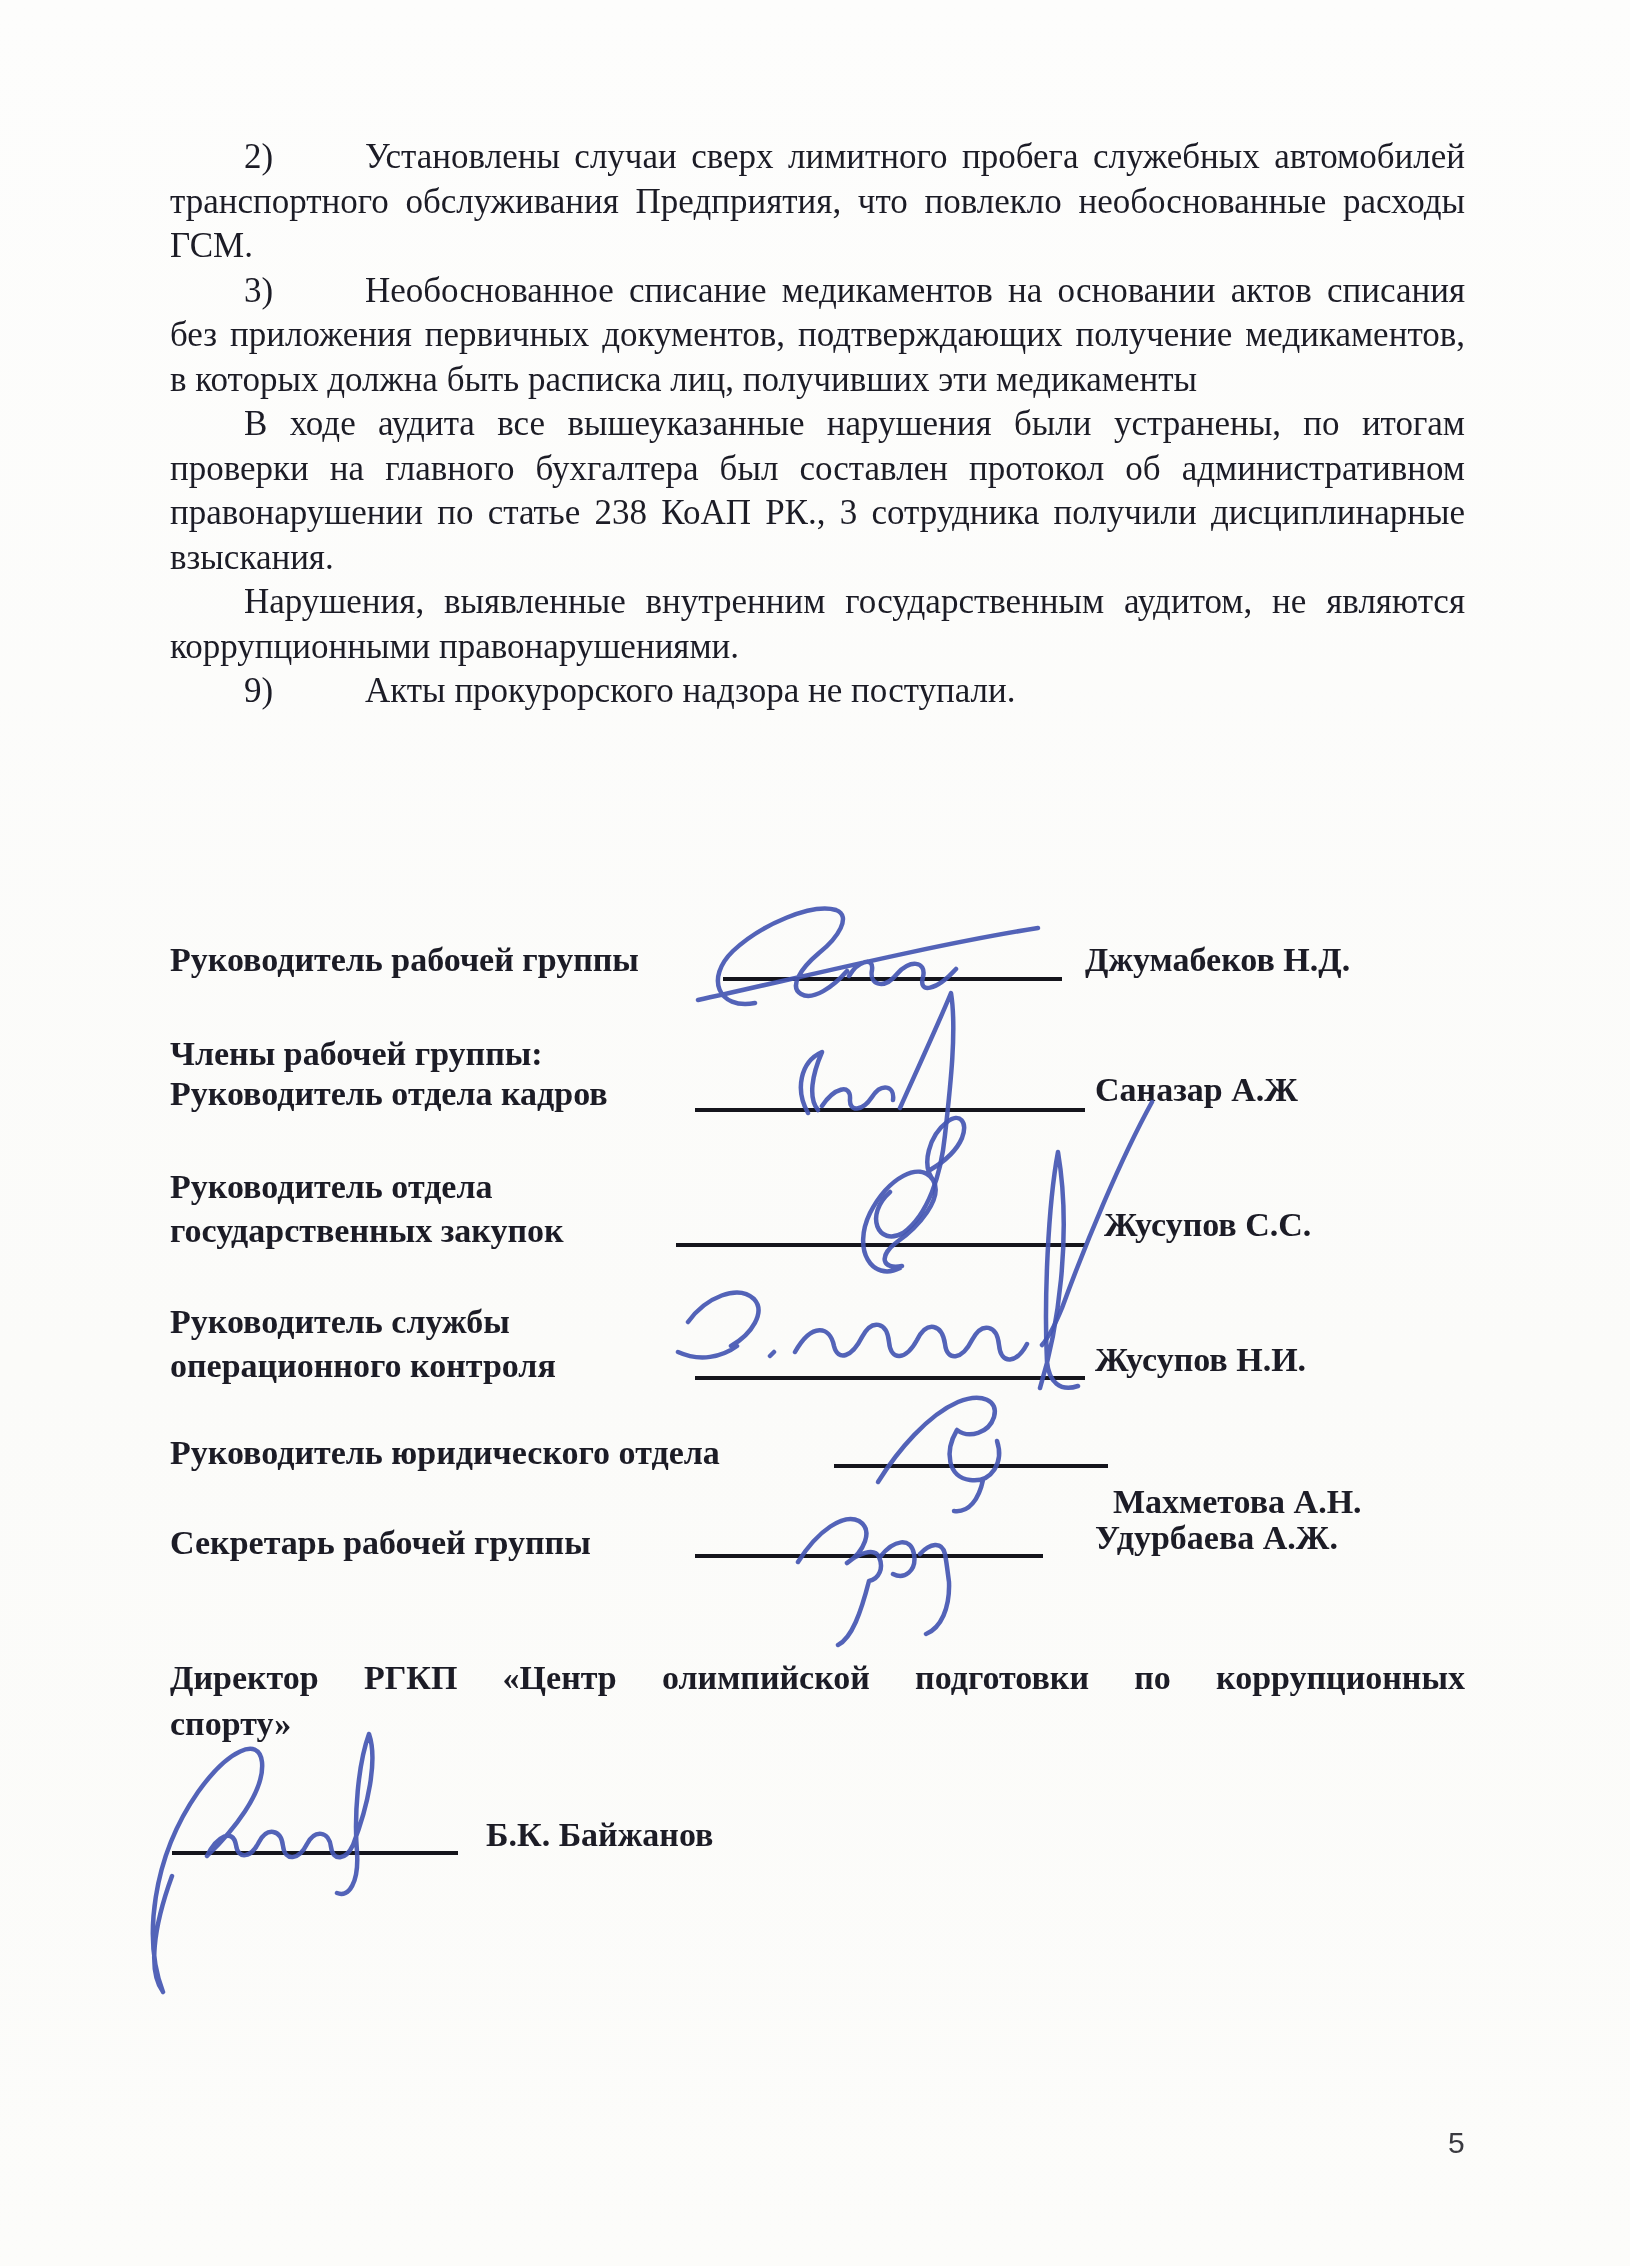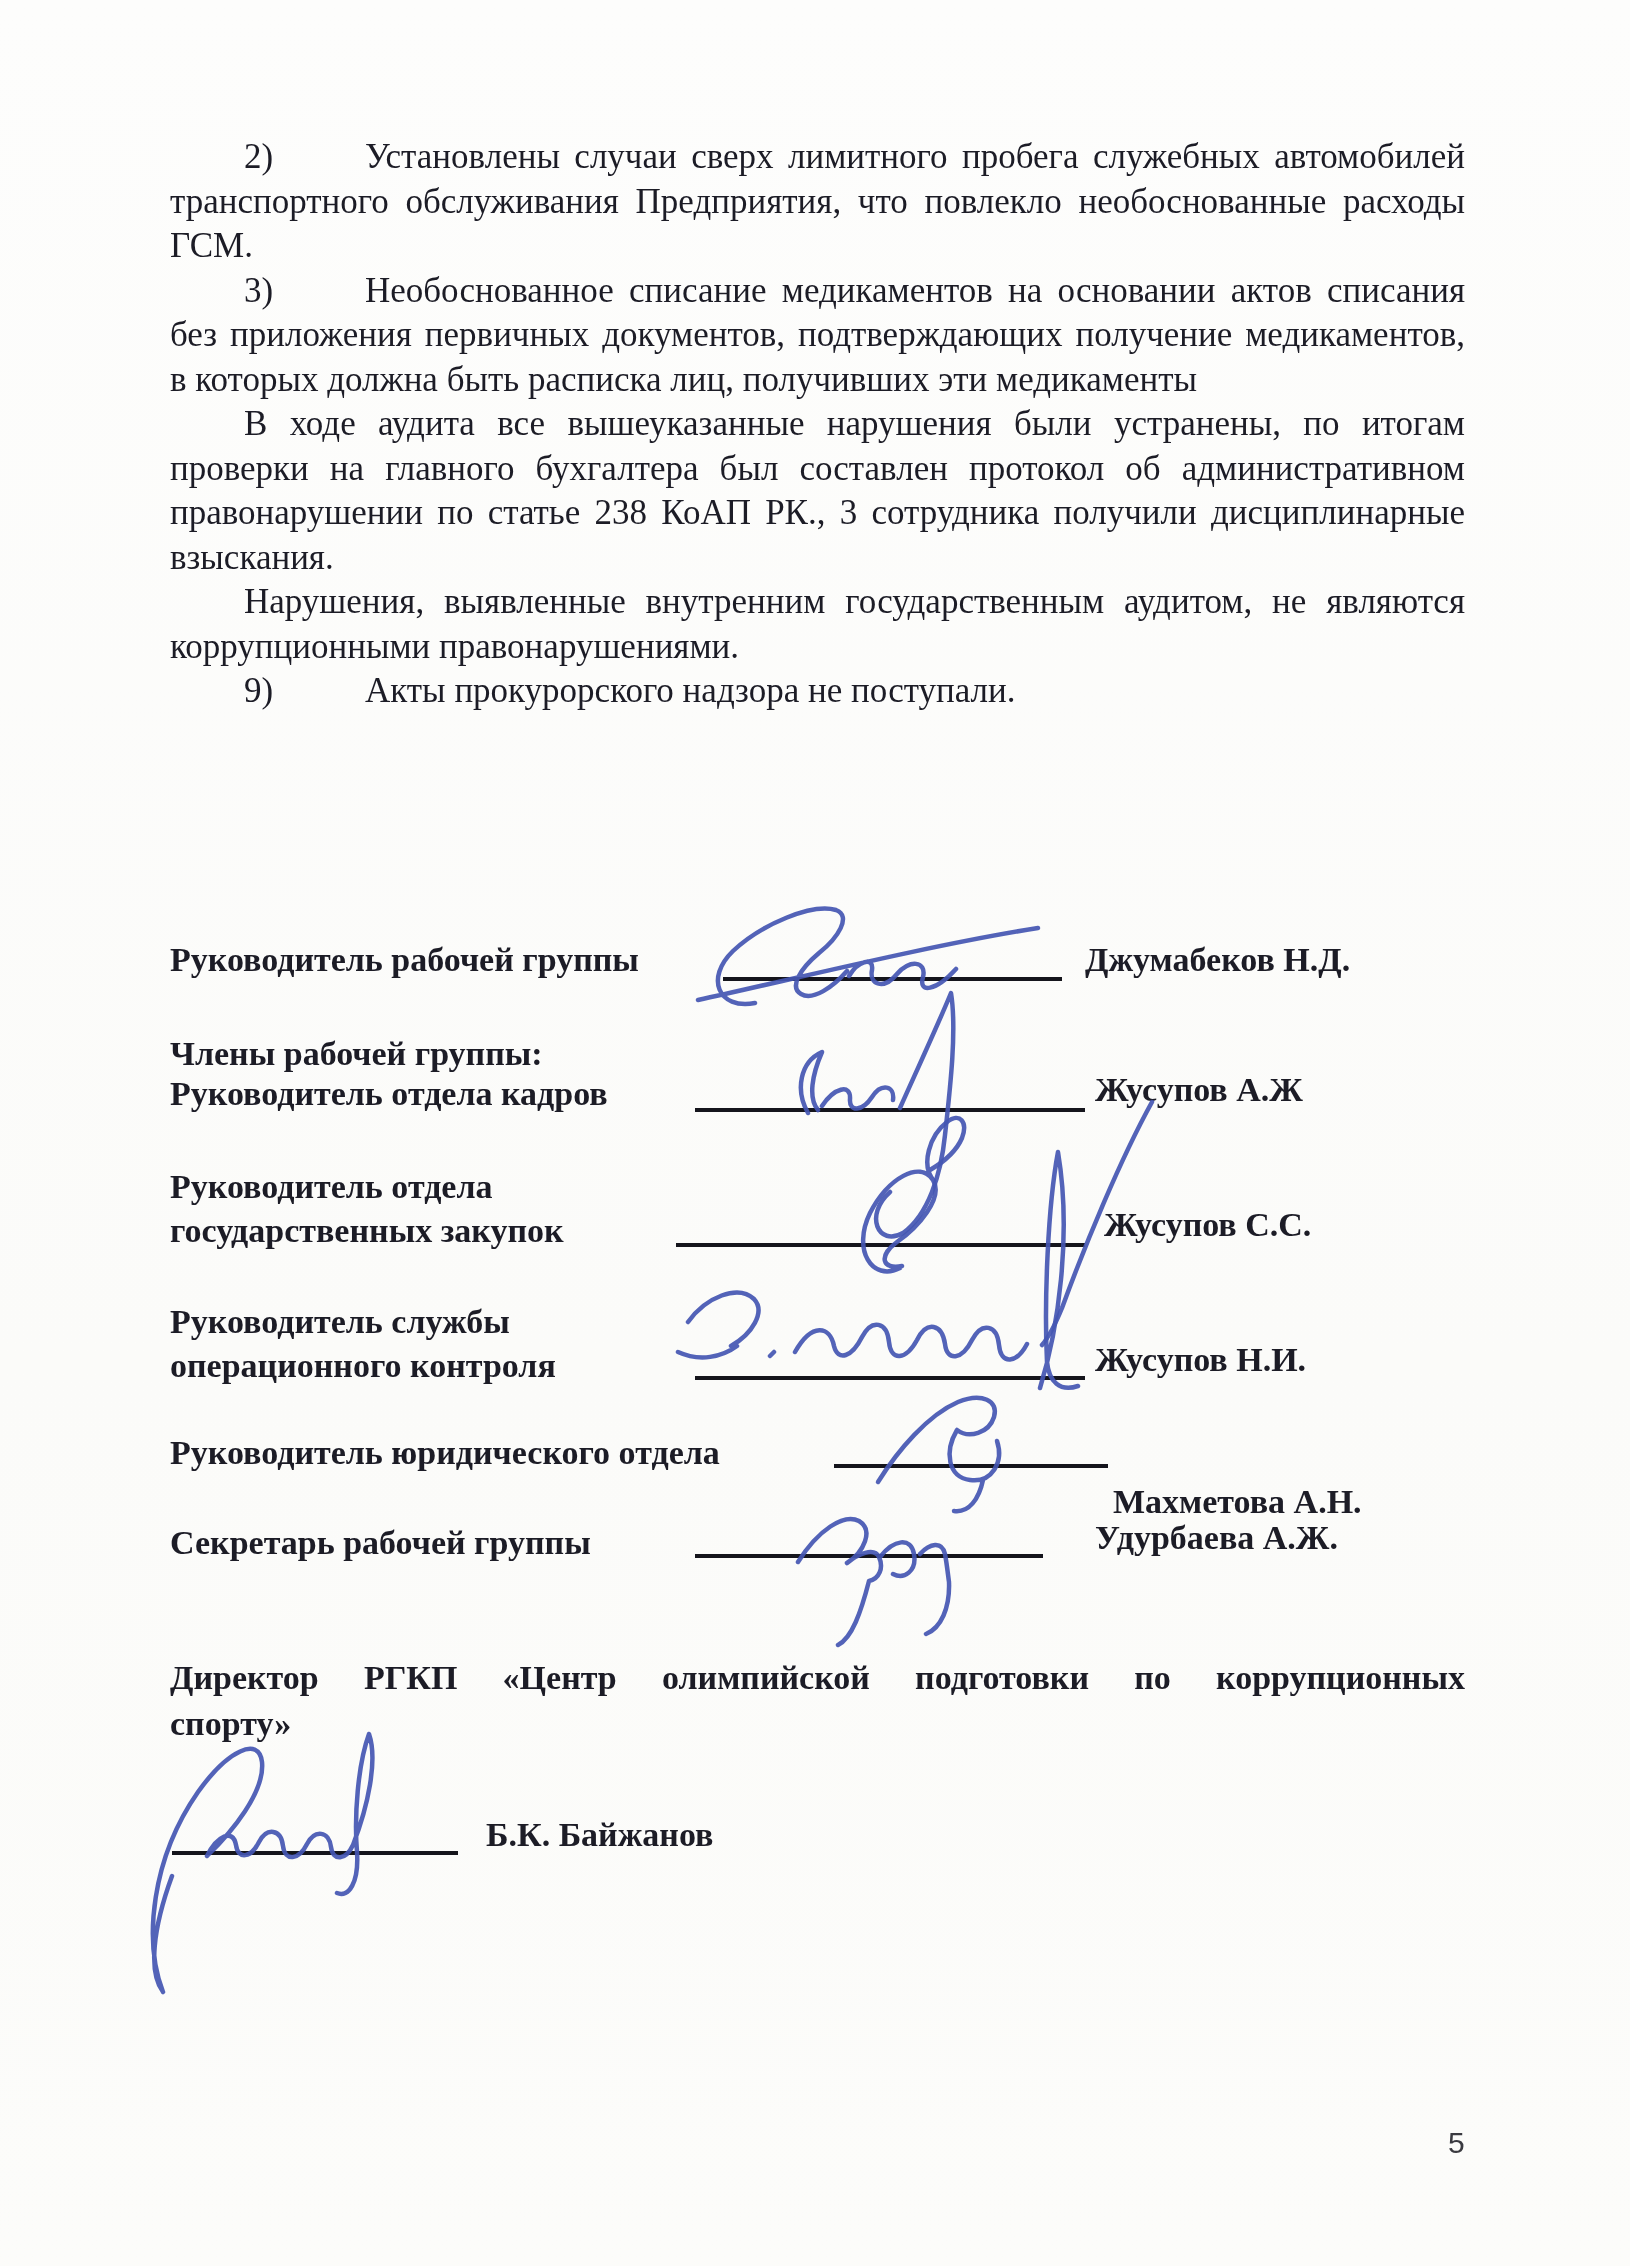--- a/index.html
+++ b/index.html
@@ -59,21 +59,21 @@
   <section>
 
     <div class="lbl" style="top:938px">Руководитель рабочей группы</div>
     <div class="uline" style="left:723px;top:977px;width:339px"></div>
     <div class="name" style="left:1085px;top:938px">Джумабеков Н.Д.</div>
 
     <div class="lbl" style="top:1032px">Члены рабочей группы:</div>
 
     <div class="lbl" style="top:1072px">Руководитель отдела кадров</div>
     <div class="uline" style="left:695px;top:1108px;width:390px"></div>
-    <div class="name" style="left:1095px;top:1068px">Жусупов А.Ж</div>
+    <div class="name" style="left:1095px;top:1068px">Саназар А.Ж</div>
 
     <div class="lbl" style="top:1165px">Руководитель отдела</div>
     <div class="lbl" style="top:1209px">государственных закупок</div>
     <div class="uline" style="left:676px;top:1243px;width:409px"></div>
     <div class="name" style="left:1104px;top:1203px">Жусупов С.С.</div>
 
     <div class="lbl" style="top:1300px">Руководитель службы</div>
     <div class="lbl" style="top:1344px">операционного контроля</div>
     <div class="uline" style="left:695px;top:1376px;width:390px"></div>
     <div class="name" style="left:1095px;top:1338px">Жусупов Н.И.</div>

